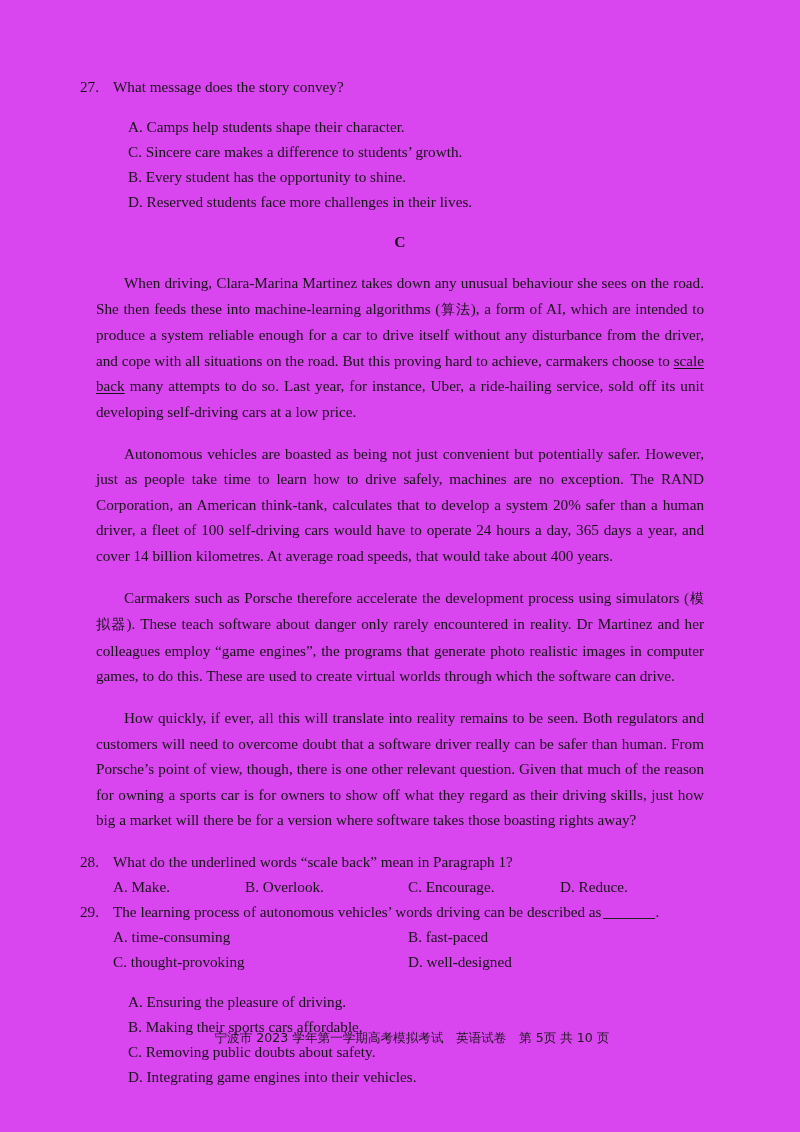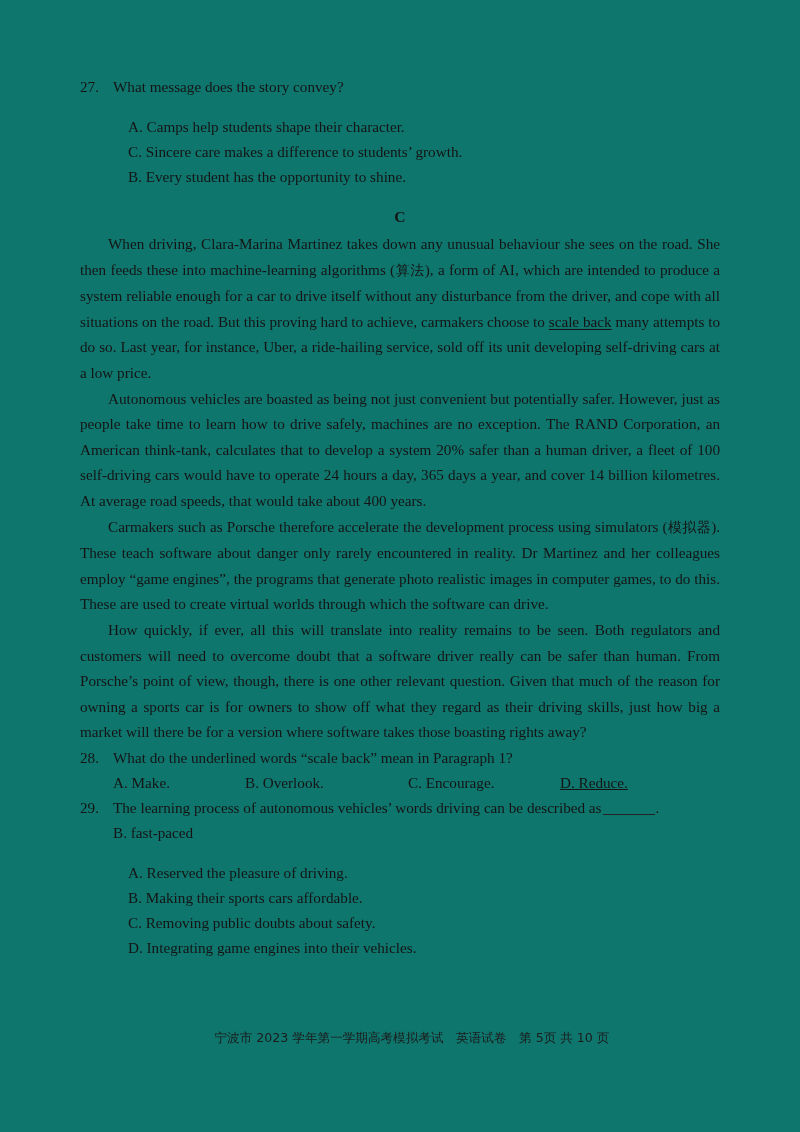--- a/index.html
+++ b/index.html
@@ -15,21 +15,21 @@
     font-family: "Liberation Serif", "DejaVu Serif", serif;
     color: #141414;
     overflow: hidden;
   }
 
   .page {
     position: absolute;
     left: 0; top: 0;
     width: 800px;
     height: 1132px;
-    background: #0f766e;
+    background: #d946ef;
   }
 
   .content {
     position: absolute;
     left: 80px;
     top: 74px;
     width: 640px;
   }
 
   
@@ -65,21 +65,21 @@
   
   .opts-row4 {
     display: flex;
     padding-left: 33px;
     font-size: 15.2px;
     line-height: 25px;
   }
   .opts-row4 .opt-cell:nth-child(1) { width: 132px; }
   .opts-row4 .opt-cell:nth-child(2) { width: 163px; }
   .opts-row4 .opt-cell:nth-child(3) { width: 152px; }
-  .opts-row4 .opt-cell:nth-child(4) { width: 140px; text-decoration: underline; }
+  .opts-row4 .opt-cell:nth-child(4) { width: 140px; }
 
   .opts-row2 {
     display: flex;
     padding-left: 33px;
     font-size: 15.2px;
     line-height: 25px;
   }
   .opts-row2 .opt-cell:nth-child(1) { width: 295px; }
   .opts-row2 .opt-cell:nth-child(2) { width: 260px; }
 
@@ -92,21 +92,21 @@
     margin-top: 9px;
     margin-bottom: 2px;
   }
 
   .para {
     font-size: 15.2px;
     line-height: 25.6px;
     text-align: justify;
     text-align-last: left;
     text-indent: 28px;
-    margin: 0;
+    margin: 16px;
     hyphens: none;
   }
 
   .u-line {
     text-decoration: underline;
     text-underline-offset: 2px;
   }
 
   .cn {
     font-family: "DejaVu Sans", "Liberation Sans", sans-serif;
@@ -145,20 +145,21 @@
 
     <div class="question">
       <div class="q-stem">
         <span class="q-num">27.</span>
         <span class="q-text">What message does the story convey?</span>
       </div>
       <div class="opt-list">
         <div class="opt">A. Camps help students shape their character.</div>
         <div class="opt">C. Sincere care makes a difference to students’ growth.</div>
         <div class="opt">B. Every student has the opportunity to shine.</div>
+        <div class="opt">D. Reserved students face more challenges in their lives.</div>
       </div>
     </div>
 
     <div class="section-letter">C</div>
 
     <div>
       <p class="para" id="para-0"><span>When driving, Clara-Marina Martinez takes down any unusual behaviour she sees on the road. She then feeds these into machine-learning algorithms (</span><span class="cn">算法</span><span>), a form of AI, which are intended to produce a system reliable enough for a car to drive itself without any disturbance from the driver, and cope with all situations on the road. But this proving hard to achieve, carmakers choose to </span><span class="u-line">scale back</span><span> many attempts to do so. Last year, for instance, Uber, a ride-hailing service, sold off its unit developing self-driving cars at a low price.</span></p>
       <p class="para" id="para-1"><span>Autonomous vehicles are boasted as being not just convenient but potentially safer. However, just as people take time to learn how to drive safely, machines are no exception. The RAND Corporation, an American think-tank, calculates that to develop a system 20% safer than a human driver, a fleet of 100 self-driving cars would have to operate 24 hours a day, 365 days a year, and cover 14 billion kilometres. At average road speeds, that would take about 400 years.</span></p>
       <p class="para" id="para-2"><span>Carmakers such as Porsche therefore accelerate the development process using simulators (</span><span class="cn">模拟器</span><span>). These teach software about danger only rarely encountered in reality. Dr Martinez and her colleagues employ “game engines”, the programs that generate photo realistic images in computer games, to do this. These are used to create virtual worlds through which the software can drive.</span></p>
       <p class="para" id="para-3"><span>How quickly, if ever, all this will translate into reality remains to be seen. Both regulators and customers will need to overcome doubt that a software driver really can be safer than human. From Porsche’s point of view, though, there is one other relevant question. Given that much of the reason for owning a sports car is for owners to show off what they regard as their driving skills, just how big a market will there be for a version where software takes those boasting rights away?</span></p>
@@ -176,27 +177,32 @@
         <span class="opt-cell">D. Reduce.</span>
       </div>
     </div>
 
     <div class="question">
       <div class="q-stem">
         <span class="q-num">29.</span>
         <span class="q-text"><span>The learning process of autonomous vehicles’ words driving can be described as</span><span class="blank-line"></span><span>.</span></span>
       </div>
       <div class="opts-row2">
+        <span class="opt-cell">A. time-consuming</span>
         <span class="opt-cell">B. fast-paced</span>
       </div>
+      <div class="opts-row2">
+        <span class="opt-cell">C. thought-provoking</span>
+        <span class="opt-cell">D. well-designed</span>
+      </div>
     </div>
 
     <div class="question">
       <div class="opt-list">
-        <div class="opt">A. Reserved the pleasure of driving.</div>
+        <div class="opt">A. Ensuring the pleasure of driving.</div>
         <div class="opt">B. Making their sports cars affordable.</div>
         <div class="opt">C. Removing public doubts about safety.</div>
         <div class="opt">D. Integrating game engines into their vehicles.</div>
       </div>
     </div>
 
   </div>
 
   <div class="footer">
     <span class="cn-f">宁波市 2023 学年第一学期高考模拟考试　英语试卷　第 5页 共 10 页</span>

